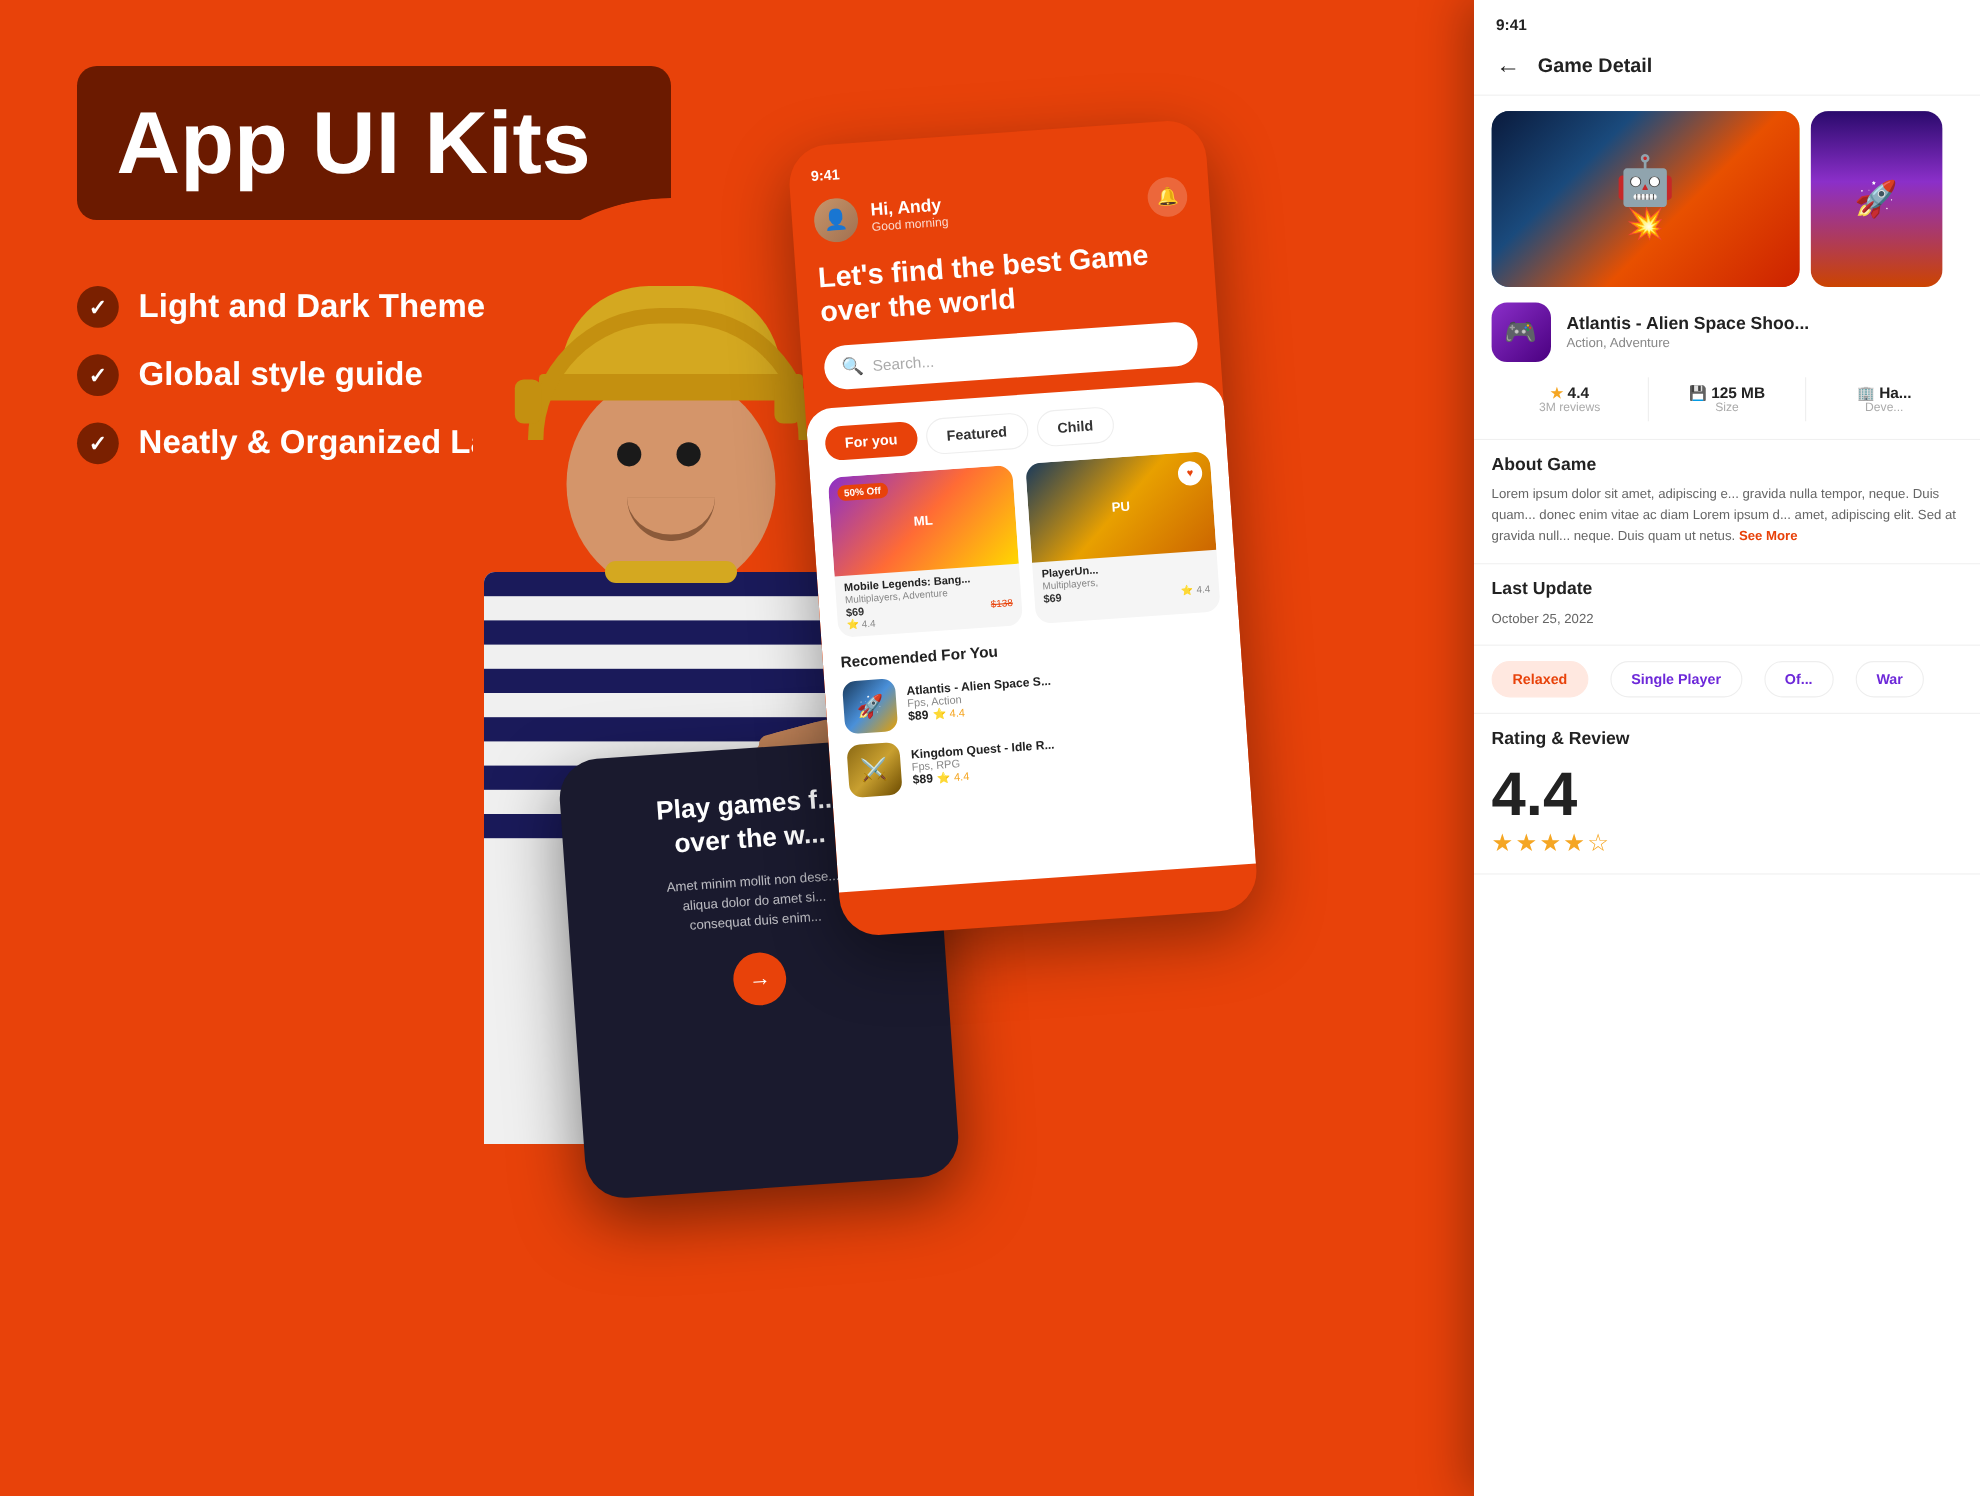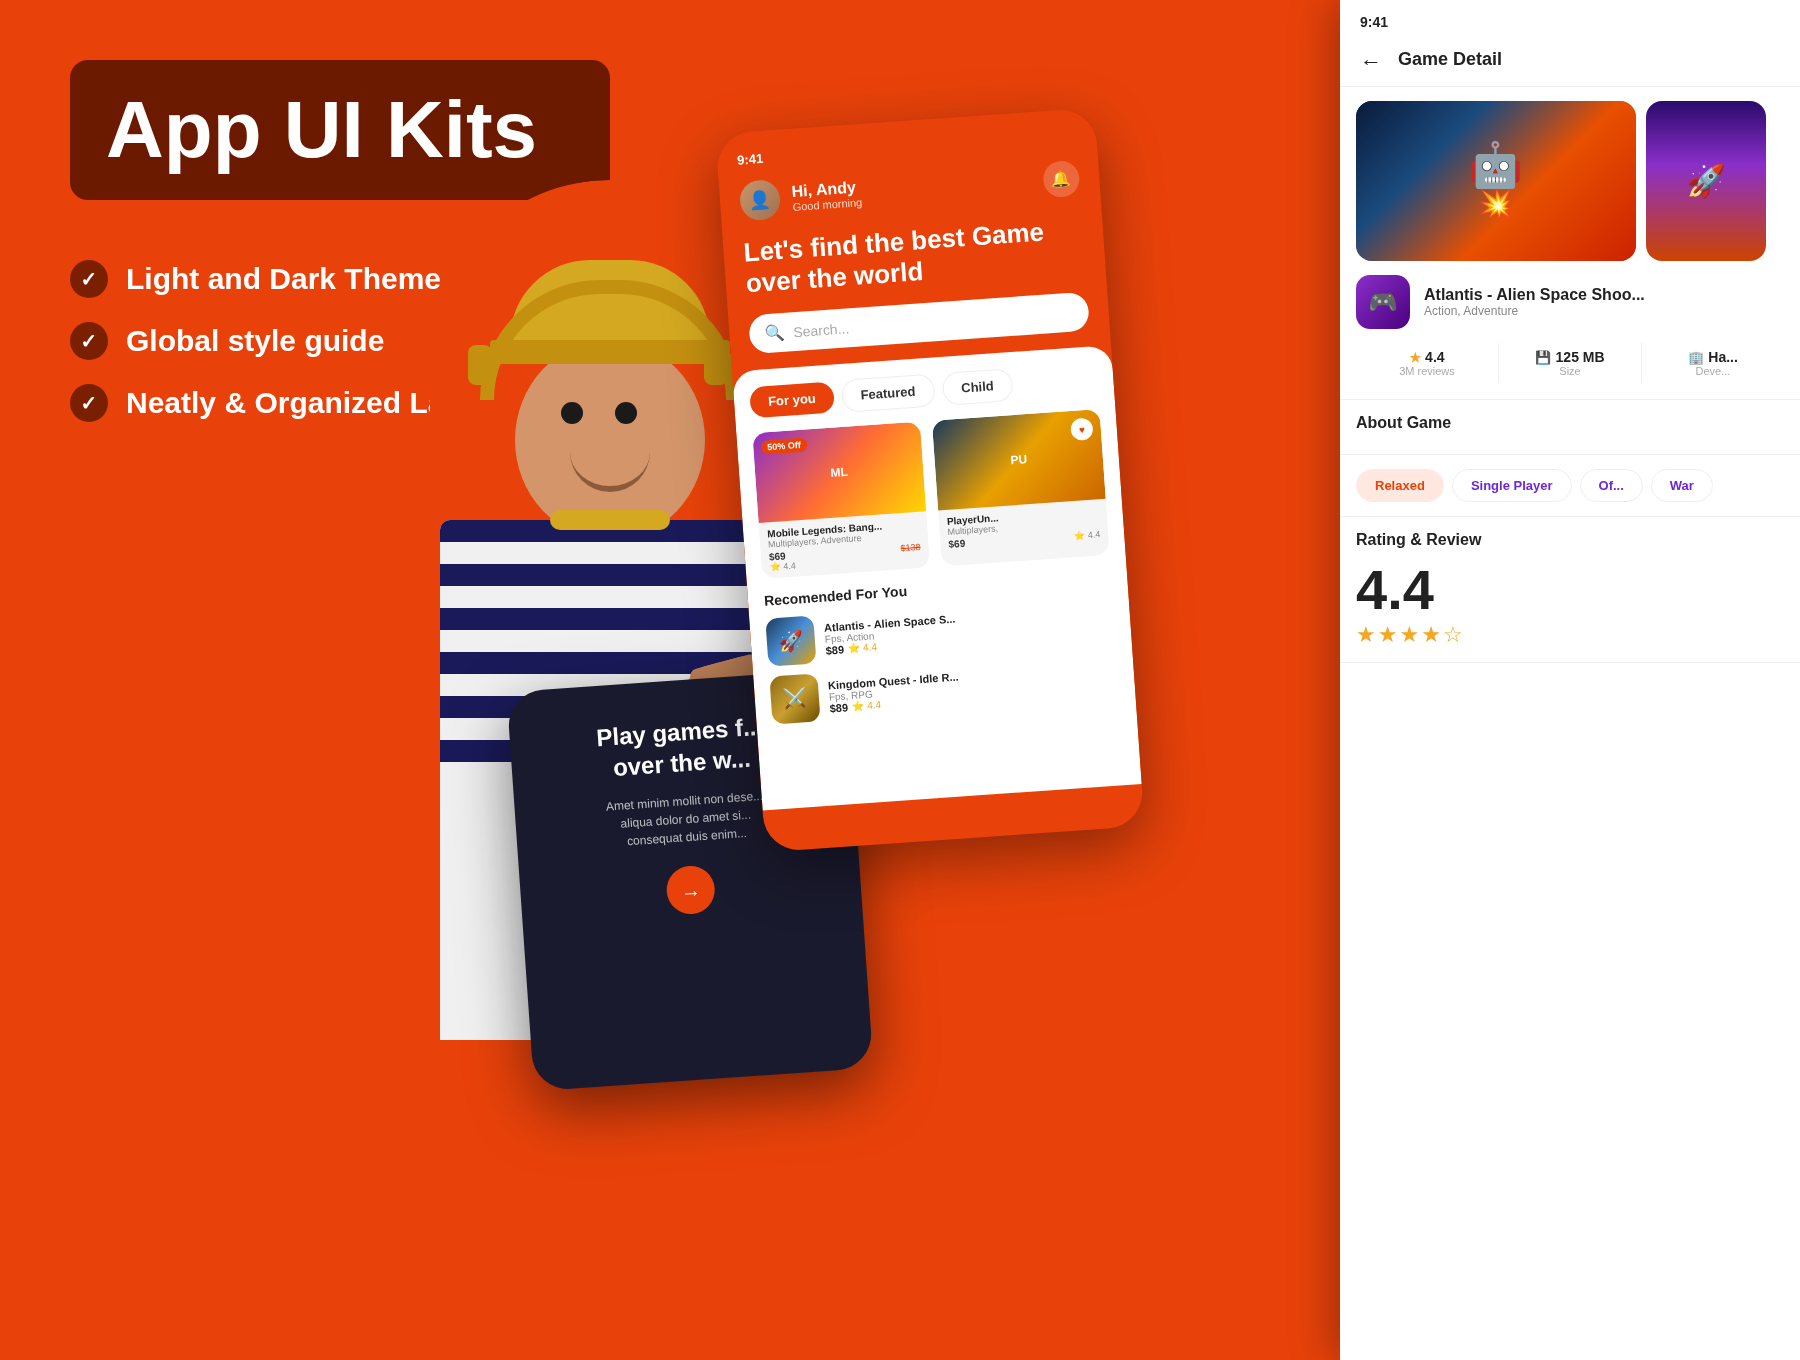--- a/index.html
+++ b/index.html
@@ -517,21 +517,21 @@
       color: #666;
       line-height: 1.6;
     }
     .phone-detail-see-more {
       color: #E8420A;
       font-weight: 700;
     }
     .phone-detail-tags {
       display: flex;
       flex-wrap: wrap;
-      gap: 8px;
+      gap: 20px;
     }
     .phone-detail-tag {
       padding: 8px 18px;
       border-radius: 50px;
       font-size: 13px;
       font-weight: 600;
       border: 1.5px solid #eee;
       color: #6d28d9;
     }
     .phone-detail-tag-active {
@@ -747,20 +747,27 @@
     <div class="phone-detail-stat">
       <div class="phone-detail-stat-val">
         <span style="font-size:13px;">🏢</span>
         <span>Ha...</span>
       </div>
       <div class="phone-detail-stat-label">Deve...</div>
     </div>
   </div>
   <div class="phone-detail-section">
     <div class="phone-detail-section-title">About Game</div>
+    <div class="phone-detail-desc">
+      Lorem ipsum dolor sit amet, adipiscing e... gravida nulla tempor, neque. Duis quam... donec enim vitae ac diam Lorem ipsum d... amet, adipiscing elit. Sed at gravida null... neque. Duis quam ut netus. <span class="phone-detail-see-more">See More</span>
+    </div>
+  </div>
+  <div class="phone-detail-section">
+    <div class="phone-detail-section-title">Last Update</div>
+    <div class="phone-detail-desc">October 25, 2022</div>
   </div>
   <div class="phone-detail-section">
     <div class="phone-detail-tags">
       <div class="phone-detail-tag phone-detail-tag-active">Relaxed</div>
       <div class="phone-detail-tag">Single Player</div>
       <div class="phone-detail-tag">Of...</div>
       <div class="phone-detail-tag">War</div>
     </div>
   </div>
   <div class="phone-detail-section">

